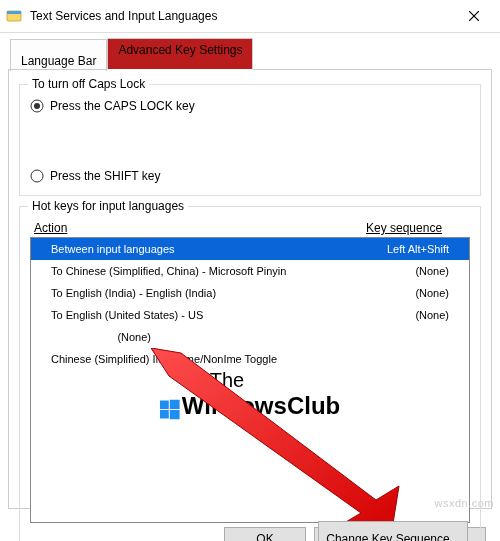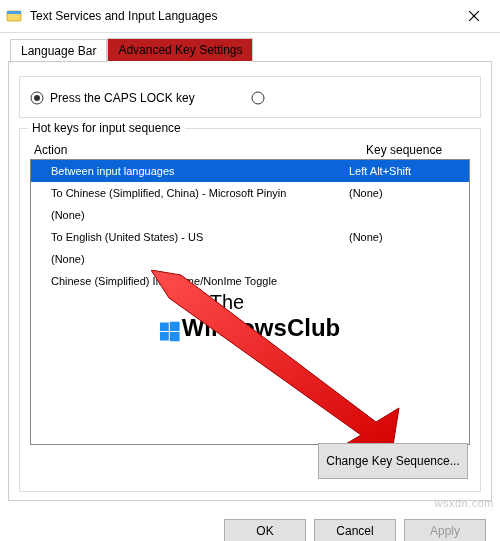--- a/index.html
+++ b/index.html
@@ -46,21 +46,21 @@
     border: 1px solid #ccc;
     border-bottom: none;
     background: #fff;
     position: relative;
     top: 1px;
     font-size: 12px;
   }
   .tab.inactive {
     background: #fdfdfd;
     top: 2px;
-    padding-top: 4px;
+    padding-top: 14px;
     padding-bottom: 3px;
     color: #000;
     z-index: 0;
   }
   .tab.active {
     background: #b91c1c;
     z-index: 2;
     border-bottom: 1px solid #fff;
   }
   .tab-panel {
@@ -76,46 +76,46 @@
     position: relative;
   }
   .group-title {
     position: absolute;
     top: -8px;
     left: 8px;
     background: #fff;
     padding: 0 4px;
     font-size: 12px;
   }
-  .radio-row { display: flex; gap: 56px; }
+  .radio-row { display: flex; gap: 56px; flex-direction: column; }
   .radio-opt { display: flex; align-items: center; gap: 6px; font-size: 12px; }
   .radio-svg { width: 14px; height: 14px; }
   .hotkeys { height: 364px; }
-  .col-headers { display: flex; padding: 0 4px; font-size: 12px; margin-bottom: 2px; }
+  .col-headers { display: flex; padding: 0 4px; font-size: 12px; margin-bottom: 2px; text-decoration: underline; }
   .col-action { flex: 1; }
   .col-key { width: 100px; text-align: left; }
   .listbox {
     border: 1px solid #888;
     height: 286px;
     background: #fff;
     position: relative;
     overflow: hidden;
   }
   .row {
     display: flex;
     padding: 2px 20px;
     font-size: 11px;
     line-height: 18px;
   }
   .row.selected {
     background: #0a66d8;
     color: #fff;
   }
   .row .cell-action { flex: 1; white-space: nowrap; overflow: hidden; text-overflow: ellipsis; }
-  .row .cell-key { width: 100px; }
+  .row .cell-key { width: 100px; text-align: right; }
   .watermark {
     position: absolute;
     left: 50%; top: 55%;
     transform: translate(-50%, -50%);
     text-align: left;
     pointer-events: none;
     font-family: "Segoe UI", sans-serif;
   }
   .watermark .line1 { font-size: 20px; color: #000; padding-left: 50px;}
   .watermark .line2 { font-size: 24px; font-weight: 600; color: #000; }
@@ -186,54 +186,57 @@
 <div class="dialog-body">
 
   <div class="tabs">
     <div class="tab inactive">Language Bar</div>
     <div class="tab active">Advanced Key Settings</div>
   </div>
 
   <div class="tab-panel">
 
     <div class="groupbox">
+      <div class="group-title">To turn off Caps Lock</div>
       <div class="radio-row">
         <label class="radio-opt">
           <svg class="radio-svg" viewBox="0 0 14 14">
             <circle cx="7" cy="7" r="6" fill="#fff" stroke="#333" stroke-width="1"></circle>
             <circle cx="7" cy="7" r="3" fill="#333"></circle>
           </svg>
           <span>Press the CAPS LOCK key</span>
         </label>
         <label class="radio-opt">
           <svg class="radio-svg" viewBox="0 0 14 14">
             <circle cx="7" cy="7" r="6" fill="#fff" stroke="#333" stroke-width="1"></circle>
           </svg>
+          <span>Press the SHIFT key</span>
         </label>
       </div>
     </div>
 
     <div class="groupbox hotkeys">
-      <div class="group-title">Hot keys for input sequence</div>
+      <div class="group-title">Hot keys for input languages</div>
 
       <div class="col-headers">
         <div class="col-action">Action</div>
         <div class="col-key">Key sequence</div>
       </div>
 
       <div class="listbox">
         <div class="row selected">
           <div class="cell-action">Between input languages</div>
           <div class="cell-key">Left Alt+Shift</div>
         </div>
         <div class="row">
           <div class="cell-action">To Chinese (Simplified, China) - Microsoft Pinyin</div>
           <div class="cell-key">(None)</div>
         </div>
         <div class="row">
+          <div class="cell-action">To English (India) - English (India)</div>
           <div class="cell-key">(None)</div>
         </div>
         <div class="row">
           <div class="cell-action">To English (United States) - US</div>
           <div class="cell-key">(None)</div>
         </div>
         <div class="row">
           <div class="cell-key">(None)</div>
         </div>
         <div class="row">

